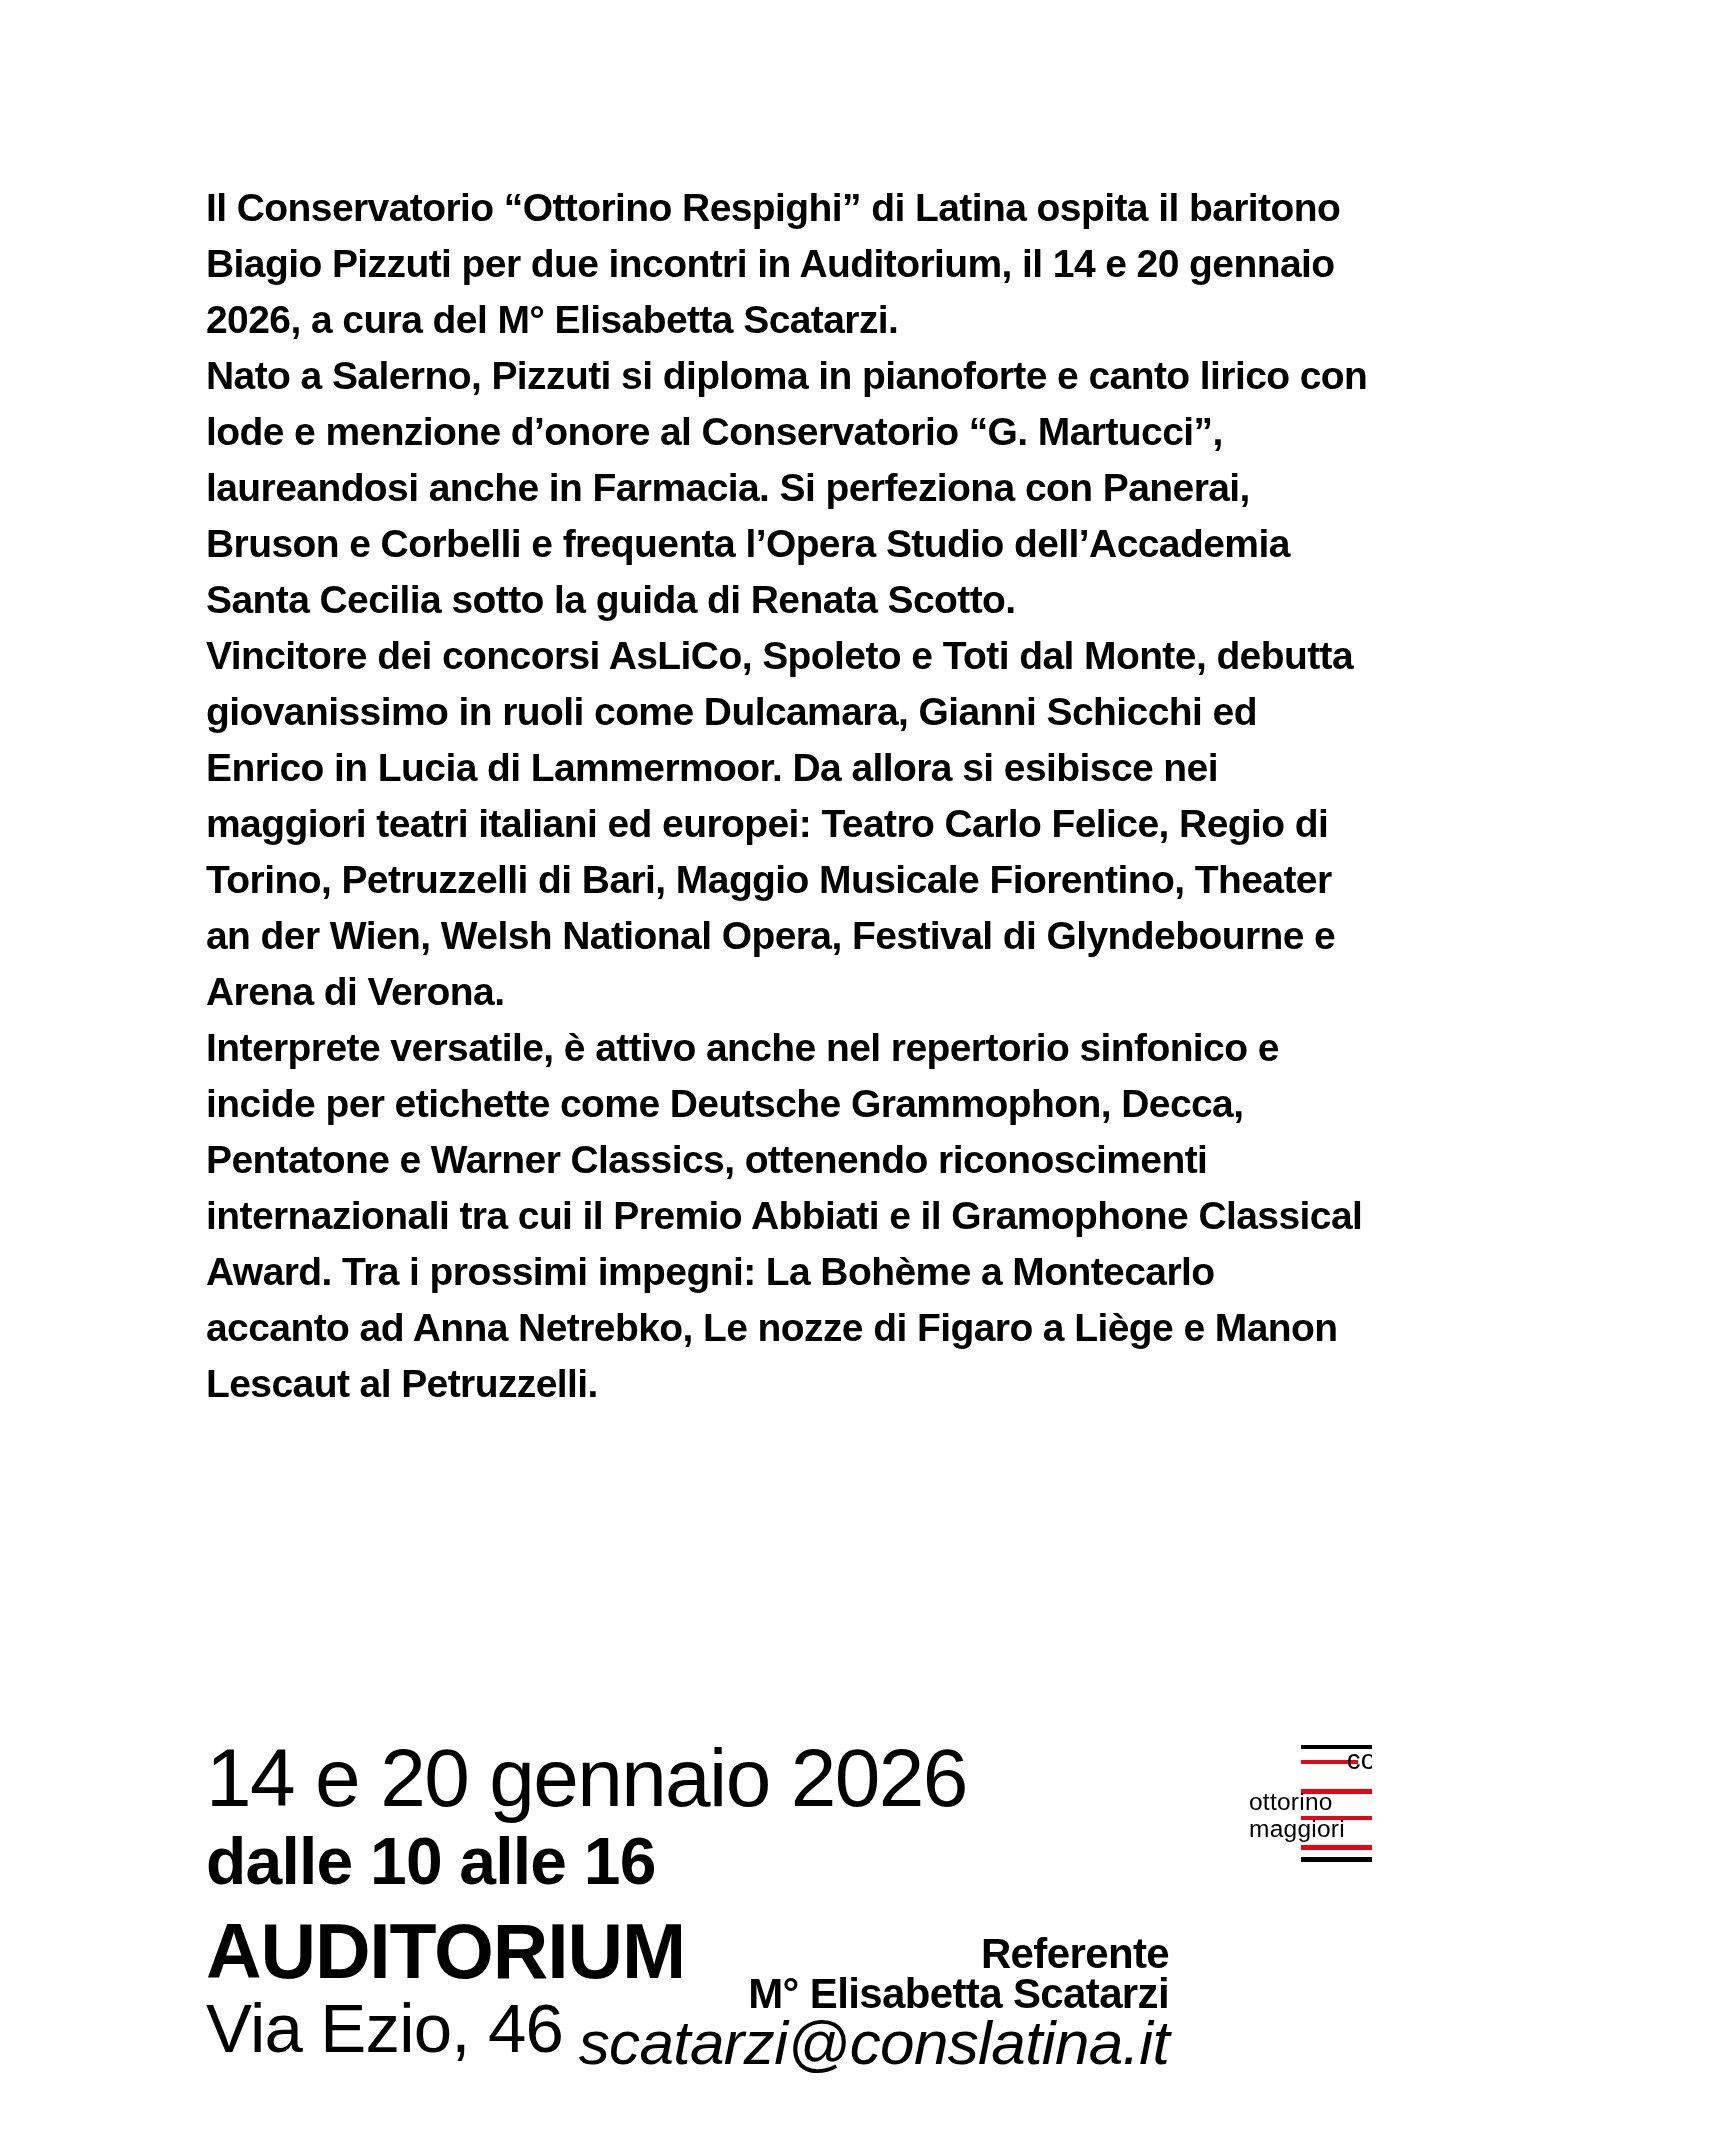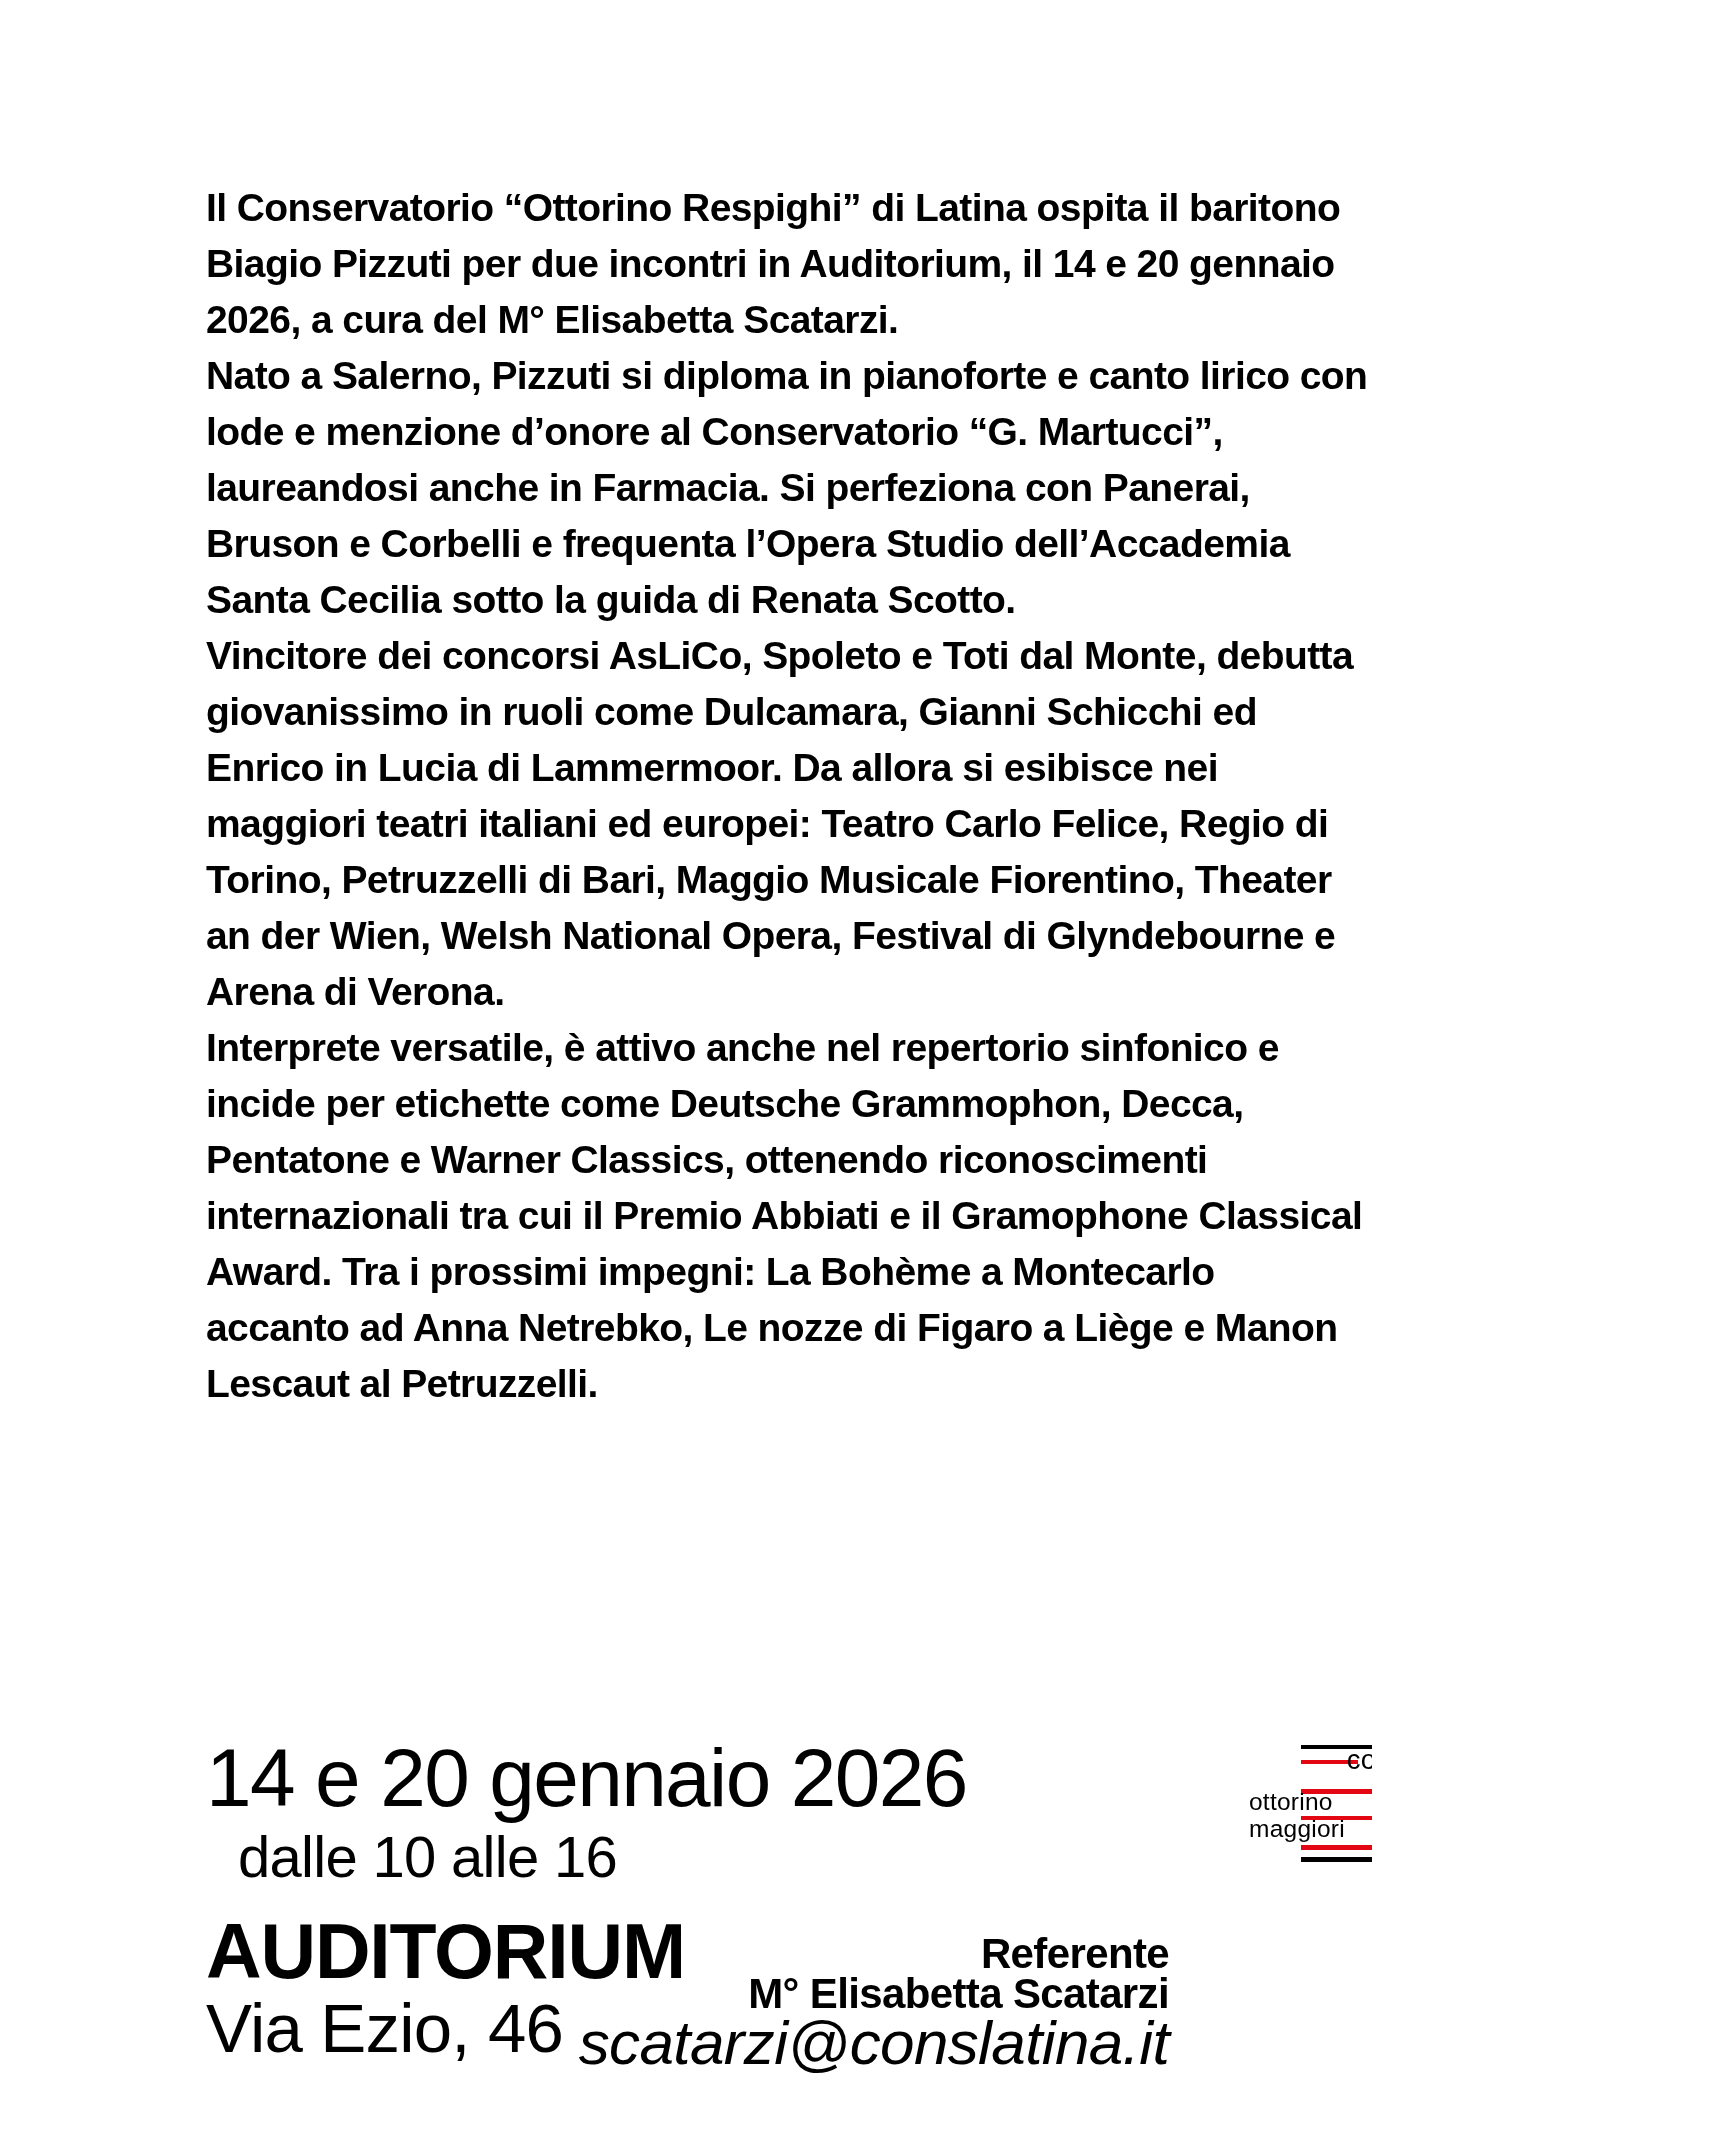--- a/index.html
+++ b/index.html
@@ -23,21 +23,21 @@
     line-height: 56px;
     font-weight: 700;
     letter-spacing: -0.015em;
     white-space: pre-line;
     color: #000000;
   }
 
   
   .event-line { position: absolute; left: 206px; line-height: 1; white-space: nowrap; }
   .event-date    { top: 1737px; font-size: 82px; font-weight: 400; letter-spacing: -0.02em; }
-  .event-time    { top: 1828px; font-size: 58px; font-weight: 400; letter-spacing: -0.012em; margin-left: 32px; }
+  .event-time    { top: 1828px; font-size: 66px; font-weight: 700; letter-spacing: -0.012em; }
   .event-venue   { top: 1913px; font-size: 77px; font-weight: 700; letter-spacing: -0.015em; }
   .event-address { top: 1994px; font-size: 69px; font-weight: 400; letter-spacing: -0.012em; }
 
   
   .logo { position: absolute; left: 1249px; top: 1741px; width: 268px; height: 127px; }
   .logo .bar { position: absolute; }
   .bar-black { background: #000000; }
   .bar-red   { background: #e30613; }
   .bar-top    { left: 52px; top: 3.9px;   width: 216px; height: 4.4px;  }
   .bar-red1   { left: 52px; top: 18.6px;  width: 57px; height: 4.9px; }

